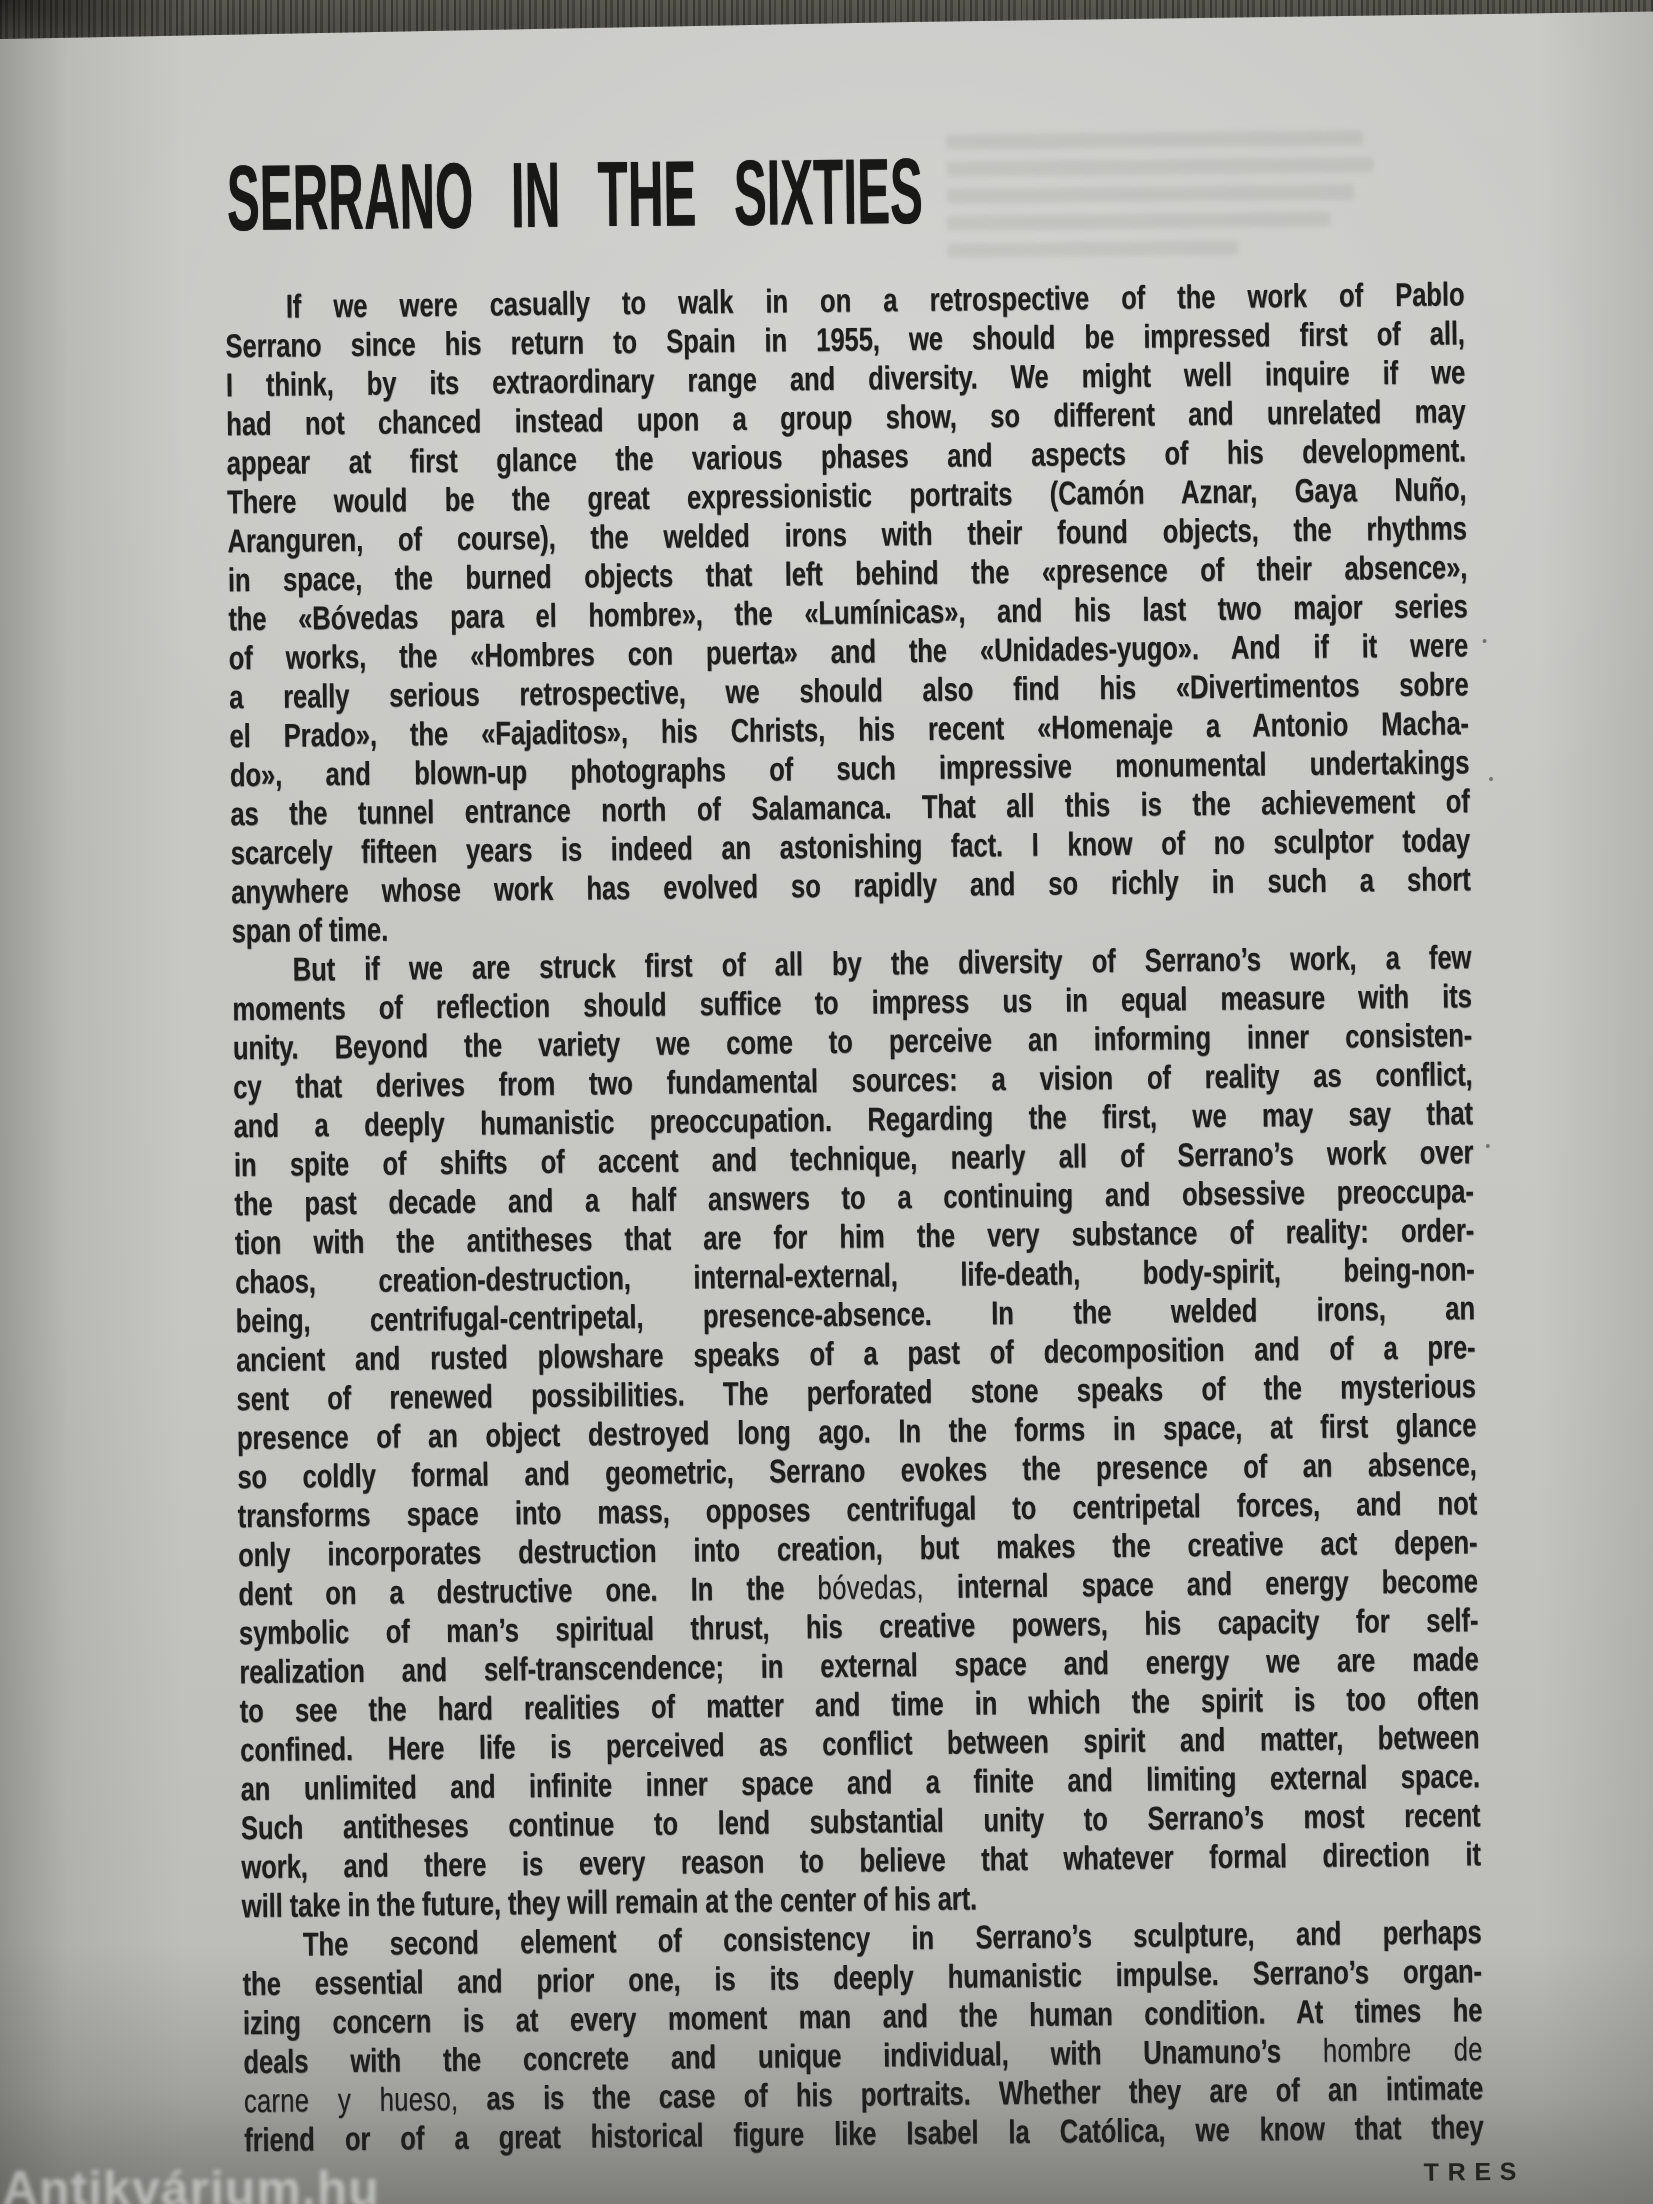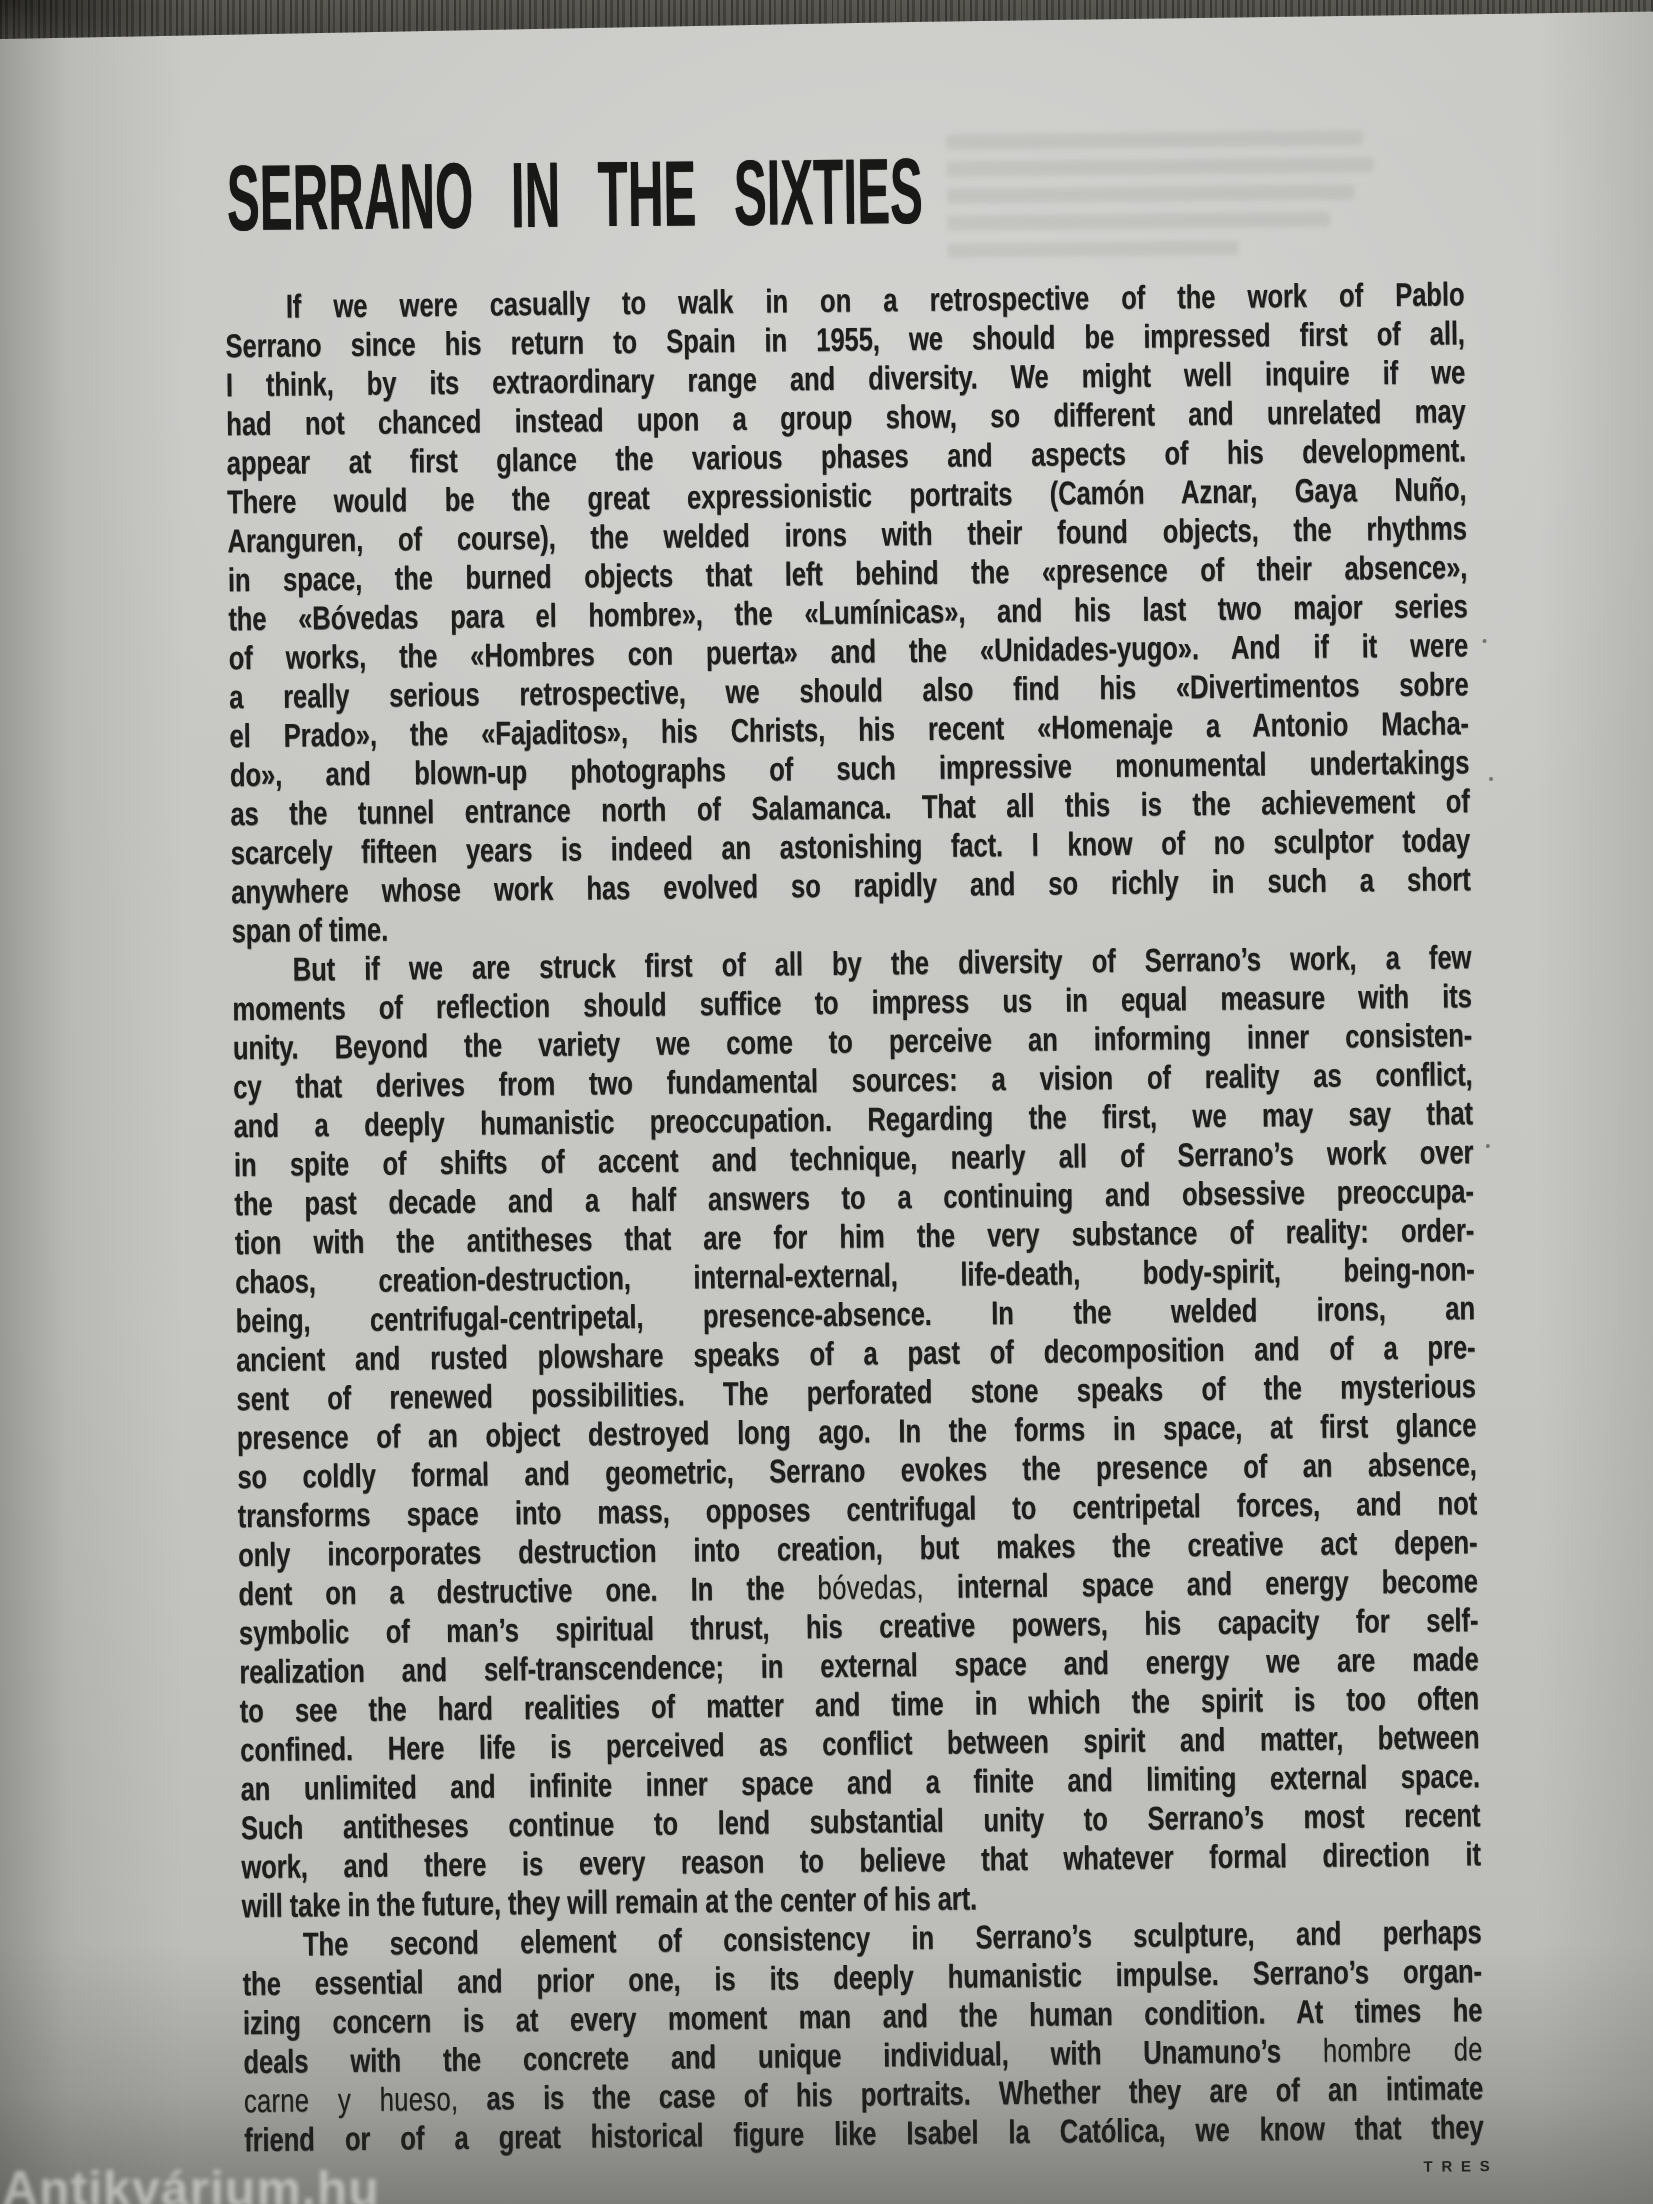--- a/index.html
+++ b/index.html
@@ -37,21 +37,21 @@
     height:39px;line-height:39px;font-size:33px;font-weight:700;
     letter-spacing:-0.2px;color:#1e1e1c;
     text-align:justify;text-align-last:justify;
     text-shadow:0.4px 0.6px 0.8px rgba(30,30,27,.5);
   }
   .line.indent{text-indent:78px;}
   .line.last{text-align-last:left;}
   .light{font-weight:400;letter-spacing:0.3px;}
   .footer{
     position:absolute;left:1412px;top:2164px;
-    font-size:15px;font-weight:700;letter-spacing:8.7px;color:#23231f;
+    font-size:25px;font-weight:700;letter-spacing:8.7px;color:#23231f;
   }
   .watermark{
     position:absolute;left:1.9px;top:2160px;
     font-size:50px;font-weight:700;letter-spacing:1px;
     color:rgba(246,247,243,.5);filter:blur(1.9px);white-space:nowrap;
   }
   .ghost{position:absolute;background:rgba(105,105,100,.13);filter:blur(2.9px);border-radius:2.9px;}
   .g1{left:956px;top:136px;width:417px;height:14.6px;}
   .g2{left:956px;top:163px;width:427px;height:14.6px;}
   .g3{left:956px;top:190px;width:408px;height:14.6px;}

